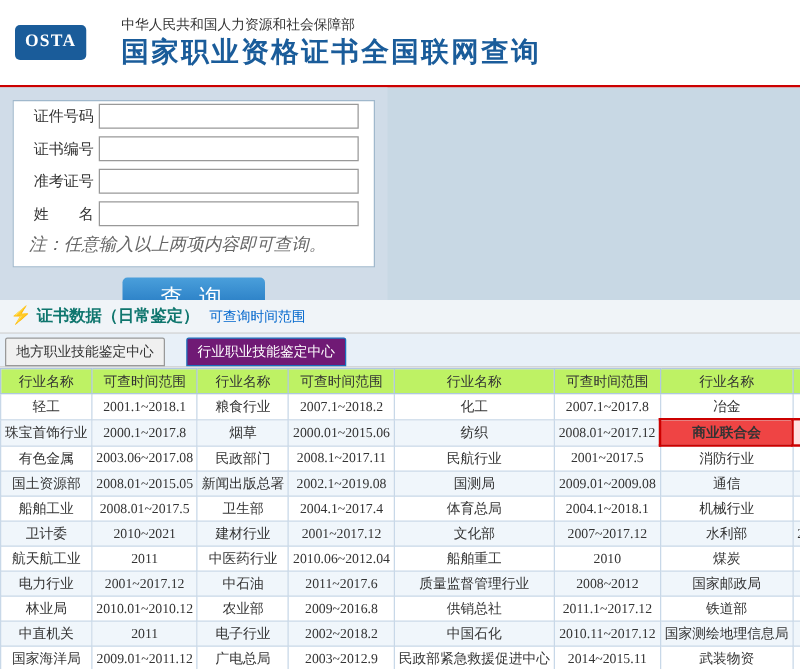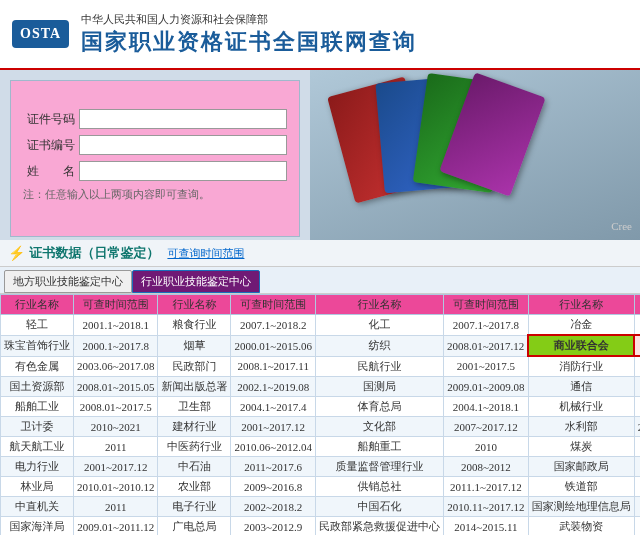--- a/index.html
+++ b/index.html
@@ -20,21 +20,21 @@
       border-bottom: 2px solid #cc0000;
       height: 70px;
     }
     #logo-box {
       background: #1a5c9a;
       color: white;
       font-size: 14px;
       font-weight: bold;
       padding: 6px 8px;
       border-radius: 4px;
-      margin-right: 12px;
+      margin-right: 28px;
       min-width: 50px;
       text-align: center;
       letter-spacing: 1px;
     }
     #header-text {
       flex: 1;
     }
     #header-top {
       font-size: 11px;
       color: #333;
@@ -47,23 +47,23 @@
       letter-spacing: 2px;
     }
     
     #form-panel {
       width: 310px;
       padding: 10px;
       background: #d0dce8;
       flex-shrink: 0;
     }
     #form-box {
-      background: #f9a8d4;
+      background: #ffffff;
       border: 1px solid #a0b8cc;
-      padding: 28px 12px;
+      padding: 2px 12px;
       margin-bottom: 8px;
     }
     .form-row {
       display: flex;
       align-items: center;
       margin-bottom: 6px;
     }
     .form-label {
       width: 52px;
       text-align: right;
@@ -73,24 +73,25 @@
     }
     .form-input {
       flex: 1;
       height: 20px;
       border: 1px solid #999;
       background: white;
       font-size: 12px;
       padding: 0 3px;
     }
     #form-note {
-      font-size: 11px;
+      font-size: 14px;
       color: #666;
       margin-top: 4px;
       margin-bottom: 6px;
+      font-style: italic;
     }
     #query-btn {
       display: block;
       margin: 6px auto 0;
       background: linear-gradient(to bottom, #4a9fdb, #1a6fbb);
       color: white;
       border: none;
       font-size: 18px;
       padding: 4px 30px;
       border-radius: 4px;
@@ -123,30 +124,29 @@
     }
     #section-title {
       font-size: 13px;
       font-weight: bold;
       color: #0f766e;
       margin-right: 8px;
     }
     #section-note {
       font-size: 11px;
       color: #0066cc;
-      text-decoration: underline;
       cursor: pointer;
     }
     
     #tab-row {
       display: flex;
       background: #e8f0f8;
       border-bottom: 1px solid #ccc;
       padding: 3px 4px 0;
-      gap: 0;
+      gap: 17px;
     }
     .tab-btn {
       padding: 3px 8px;
       font-size: 11px;
       border: 1px solid #999;
       cursor: pointer;
       background: #f0f0f0;
       color: #333;
       border-radius: 2px 2px 0 0;
     }
@@ -156,21 +156,21 @@
       border-color: #1a6fbb;
       font-weight: normal;
     }
     
     #data-table {
       width: 100%;
       border-collapse: collapse;
       font-size: 11px;
     }
     #data-table th {
-      background: #ec4899;
+      background: #bef264;
       border: 1px solid #b0c8e0;
       padding: 2px 0;
       text-align: center;
       color: #333;
       font-weight: normal;
     }
     #data-table td {
       border: 1px solid #c8d8e8;
       padding: 2px 3px;
       text-align: center;
@@ -202,36 +202,32 @@
     <div id="form-box">
       <div class="form-row">
         <span class="form-label">证件号码</span>
         <input class="form-input" type="text" style="">
       </div>
       <div class="form-row">
         <span class="form-label">证书编号</span>
         <input class="form-input" type="text" style="">
       </div>
       <div class="form-row">
+        <span class="form-label">准考证号</span>
+        <input class="form-input" type="text" style="">
+      </div>
+      <div class="form-row">
         <span class="form-label">姓　　名</span>
         <input class="form-input" type="text" style="">
       </div>
       <div id="form-note">注：任意输入以上两项内容即可查询。</div>
     </div>
     <button id="query-btn">查 询</button>
   </div>
 
-  <div id="image-panel" style="position:relative; flex:1; overflow:hidden; background: linear-gradient(160deg, #b0c8d8 0%, #8099aa 100%);">
-
-    <div class="cert-card" style="width:80px;height:110px;background:linear-gradient(135deg,#8b1a1a,#cc3333);transform:rotate(-15deg);top:15px;left:30px;"></div>
-    <div class="cert-card" style="width:80px;height:110px;background:linear-gradient(135deg,#1a4a8b,#3366cc);transform:rotate(-5deg);top:10px;left:70px;"></div>
-    <div class="cert-card" style="width:80px;height:110px;background:linear-gradient(135deg,#1a6b1a,#33aa33);transform:rotate(8deg);top:8px;left:110px;"></div>
-    <div class="cert-card" style="width:75px;height:105px;background:linear-gradient(135deg,#6b1a6b,#aa33aa);transform:rotate(20deg);top:12px;left:145px;"></div>
-    <div style="position:absolute;bottom:8px;right:8px;font-size:11px;color:#ccc;">Cree</div>
-  </div>
 </div>
 
 <div id="lower-section">
   <div id="bottom-header">
     <span id="section-icon">⚡</span>
     <span id="section-title">证书数据（日常鉴定）</span>
     <span id="section-note">可查询时间范围</span>
   </div>
   <div id="tab-row">
     <button class="tab-btn">地方职业技能鉴定中心</button>
@@ -262,21 +258,21 @@
             <td>冶金</td>
             <td>2010.1~2018.2</td>
           </tr>
           <tr>
             <td>珠宝首饰行业</td>
             <td>2000.1~2017.8</td>
             <td>烟草</td>
             <td>2000.01~2015.06</td>
             <td>纺织</td>
             <td>2008.01~2017.12</td>
-            <td style="background: #84cc16; border: 2px solid rgb(204, 0, 0); font-weight: bold;">商业联合会</td>
+            <td style="background: #ef4444; border: 2px solid rgb(204, 0, 0); font-weight: bold;">商业联合会</td>
             <td style="background: rgb(255, 224, 224); border: 2px solid rgb(204, 0, 0); font-weight: bold;">2008.1~2017.11</td>
           </tr>
           <tr>
             <td>有色金属</td>
             <td>2003.06~2017.08</td>
             <td>民政部门</td>
             <td>2008.1~2017.11</td>
             <td>民航行业</td>
             <td>2001~2017.5</td>
             <td>消防行业</td>

